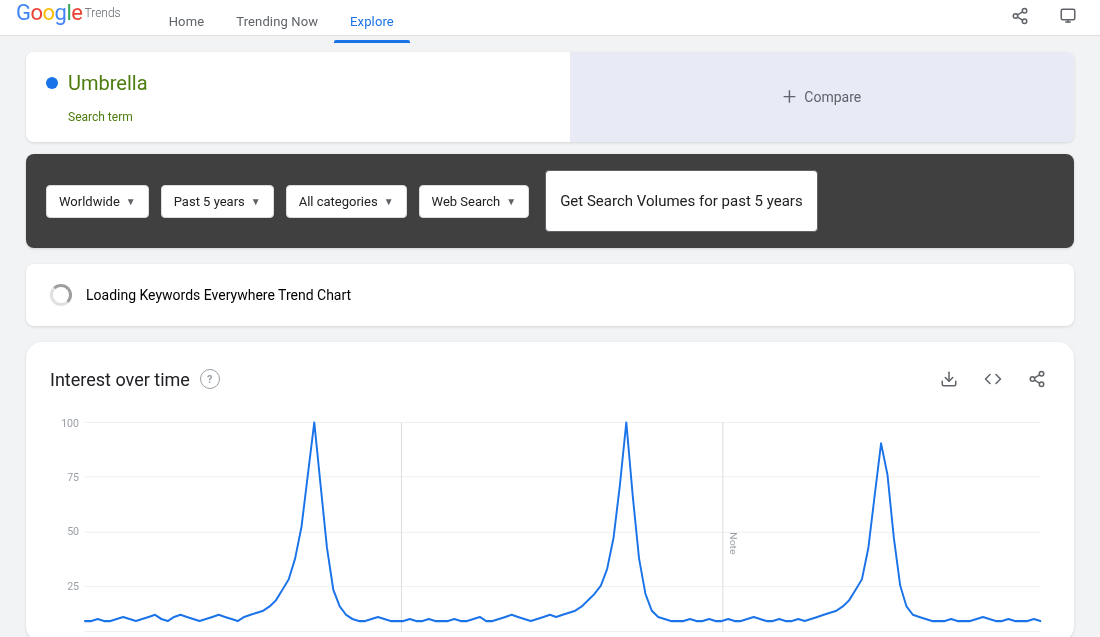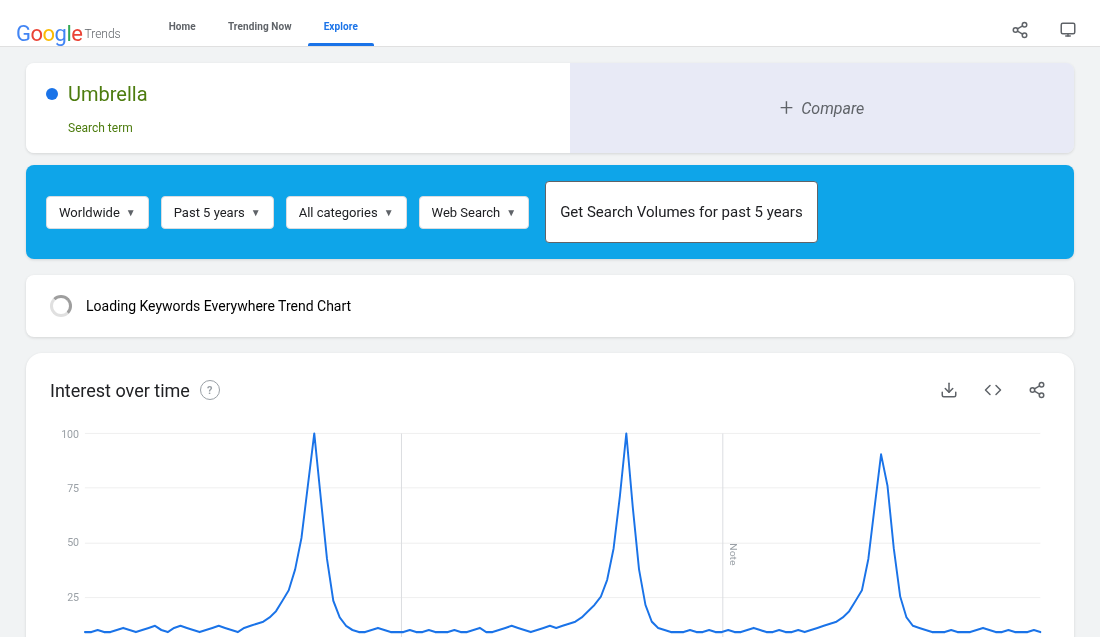--- a/index.html
+++ b/index.html
@@ -7,23 +7,23 @@
       font-family: 'Google Sans', Roboto, Arial, sans-serif;
       background: #f1f3f4;
       color: #202124;
       font-size: 14px;
     }
 
     
     .header {
       background: #fff;
       display: flex;
-      align-items: flex-end;
+      align-items: flex-start;
       padding: 0 16px;
-      height: 47px;
+      height: 36px;
       border-bottom: 1px solid #e0e0e0;
       position: relative;
       z-index: 10;
     }
     .logo-area {
       display: flex;
       align-items: center;
       margin-right: 32px;
     }
     .logo-google {
@@ -44,26 +44,26 @@
       margin-left: 2px;
     }
     nav {
       display: flex;
       align-items: center;
       gap: 0;
       flex: 1;
     }
     .nav-item {
       padding: 14px 16px;
-      font-size: 10px;
+      font-size: 13px;
       color: #5f6368;
       cursor: pointer;
       text-decoration: none;
       position: relative;
-      font-weight: 700;
+      font-weight: 400;
       letter-spacing: 0.01em;
     }
     .nav-item.active {
       color: #1a73e8;
     }
     .nav-item.active::after {
       content: '';
       position: absolute;
       bottom: 0;
       left: 0;
@@ -148,29 +148,28 @@
       gap: 8px;
       cursor: pointer;
       min-height: 90px;
     }
     .compare-plus {
       font-size: 24px;
       color: #5f6368;
       font-weight: 300;
     }
     .compare-label {
-      font-size: 16px;
+      font-size: 14px;
       color: #5f6368;
       font-weight: 400;
-      font-style: italic;
     }
 
     
     .filter-bar {
-      background: #0ea5e9;
+      background: #404040;
       border-radius: 8px;
       padding: 16px 20px;
       display: flex;
       align-items: center;
       gap: 12px;
       box-shadow: 0 1px 3px rgba(0,0,0,0.12);
       margin-bottom: 16px;
       flex-wrap: wrap;
     }
     .filter-btn {

